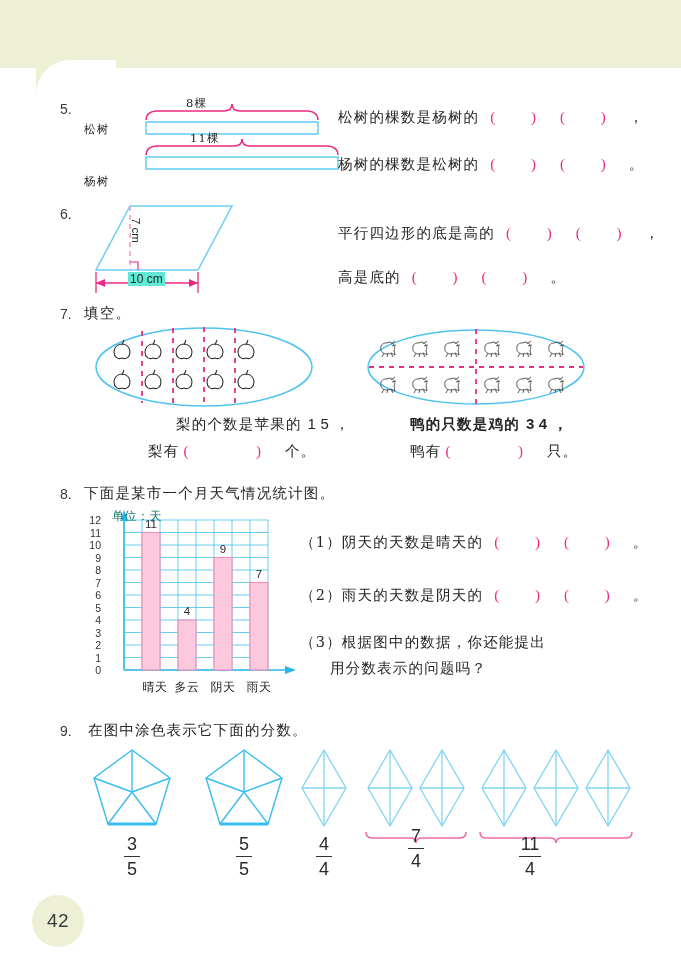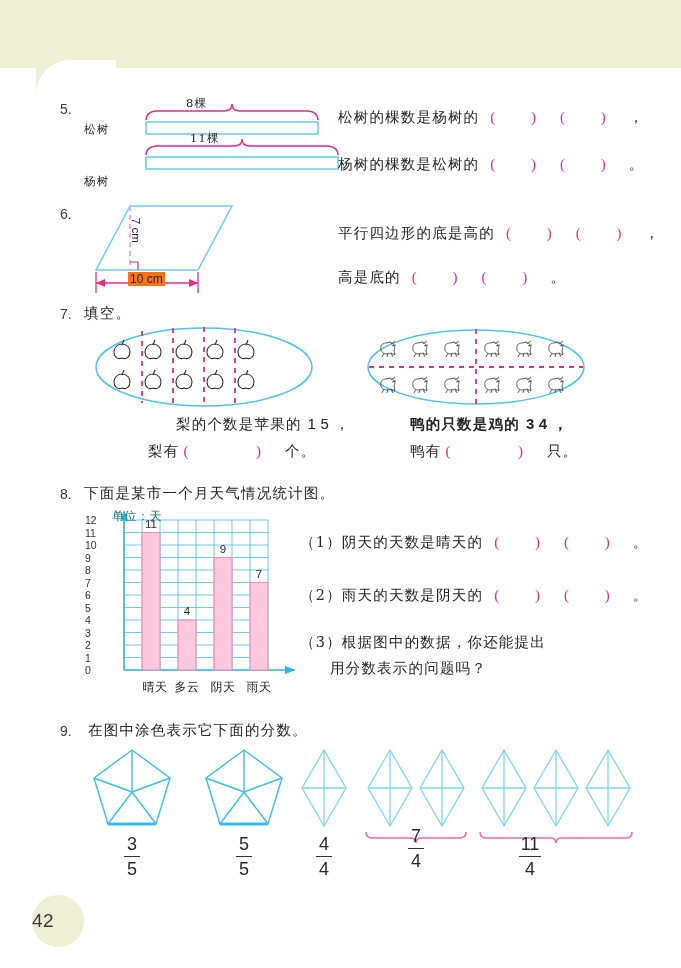--- a/index.html
+++ b/index.html
@@ -41,21 +41,21 @@
 
   
   .page-num-wrap {
     position: absolute;
     left: 32px; top: 895px;
     width: 52px; height: 52px;
     border-radius: 50%;
     background: #edf0d4;
     display: flex;
     align-items: center;
-    justify-content: flex-start;
+    justify-content: center;
   }
   .page-num {
     font-family: "Liberation Sans", sans-serif;
     font-size: 19px;
     color: #3a3a3a;
     letter-spacing: 0.5px;
   }
 
   
   .cn {
@@ -139,21 +139,21 @@
   .f9 .bar {
     height: 1.4px;
     background: #333;
     margin: 2px auto;
   }
   .ytick {
     position: absolute;
     font-family: "Liberation Sans", sans-serif;
     font-size: 10.5px;
     color: #333;
-    text-align: left;
+    text-align: right;
     width: 16px;
   }
   .bar-val {
     position: absolute;
     font-family: "Liberation Sans", sans-serif;
     font-size: 11.5px;
     color: #2b2b2b;
     text-align: center;
     width: 24px;
   }
@@ -233,21 +233,21 @@
     <path d="M38,64 L46,64 L46,72" fill="none" stroke="#ec2a84" stroke-width="1.2"></path>
 
     <line x1="4" y1="85" x2="106" y2="85" stroke="#ec2a84" stroke-width="1.4"></line>
     <path d="M4,85 L13,81 L13,89 Z" fill="#ec2a84"></path>
     <path d="M106,85 L97,81 L97,89 Z" fill="#ec2a84"></path>
     <line x1="4" y1="74" x2="4" y2="95" stroke="#ec2a84" stroke-width="1.3"></line>
     <line x1="106" y1="74" x2="106" y2="95" stroke="#ec2a84" stroke-width="1.3"></line>
   </svg>
 </div>
 <div class="abs" style="left:130px; top:218px; writing-mode:vertical-rl; font-family:'Liberation Sans',sans-serif; font-size:11.5px; color:#262626;">7 cm</div>
-<div class="abs" style="left:128px; top:272px; font-family:'Liberation Sans',sans-serif; font-size:12px; color:#262626; background:#f97316; padding:0 2px;">10 cm</div>
+<div class="abs" style="left:128px; top:272px; font-family:'Liberation Sans',sans-serif; font-size:12px; color:#262626; background:#5eead4; padding:0 2px;">10 cm</div>
 
 <div class="abs" style="left:338px; top:224px;">
   <span class="cn">平行四边形的底是高的</span>
   <span class="frac-blank">
     <span class="num">(&nbsp;)</span>
     <span class="bar"></span>
     <span class="den">(&nbsp;)</span>
   </span>
   <span class="cn">，</span>
 </div>

